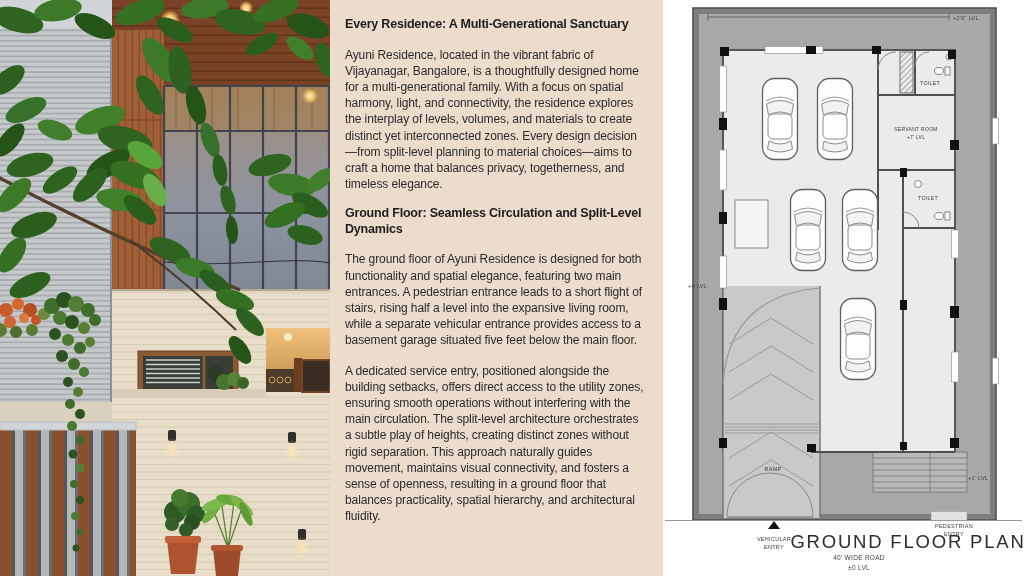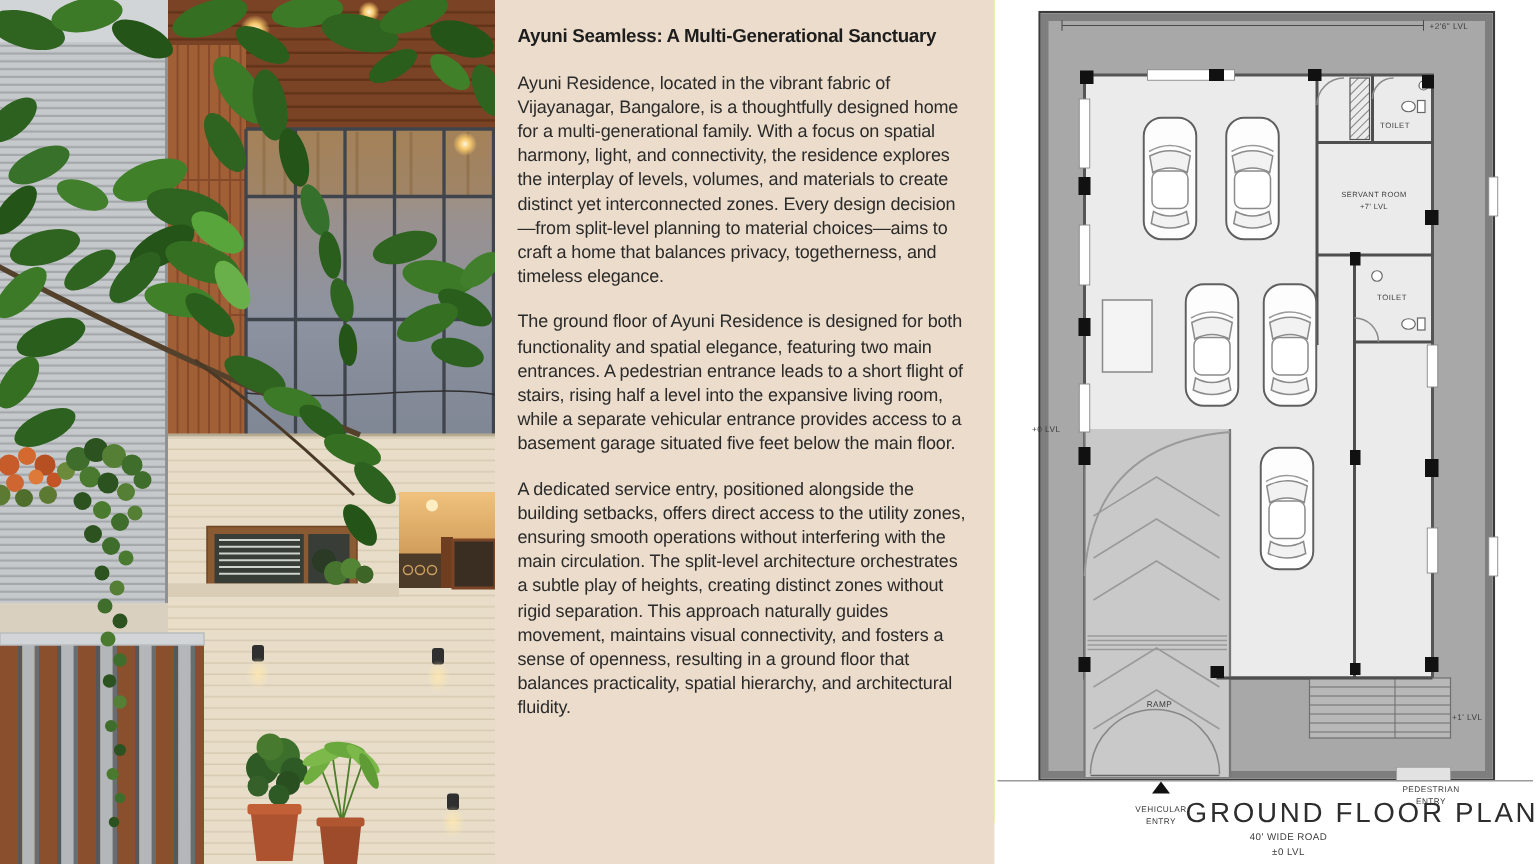--- a/index.html
+++ b/index.html
@@ -279,22 +279,23 @@
         <ellipse cx="292" cy="185" rx="24" ry="11" fill="#3c7a28" transform="rotate(10 292 185)"></ellipse>
         <ellipse cx="310" cy="205" rx="20" ry="9" fill="#2a5e1c" transform="rotate(30 310 205)"></ellipse>
         <ellipse cx="285" cy="215" rx="22" ry="10" fill="#356f22" transform="rotate(-25 285 215)"></ellipse>
         <ellipse cx="305" cy="235" rx="18" ry="9" fill="#2c6120" transform="rotate(15 305 235)"></ellipse>
         <ellipse cx="320" cy="180" rx="16" ry="8" fill="#417f2c" transform="rotate(-40 320 180)"></ellipse>
       </g>
     </svg>
   </div>
 
   <div class="article-panel">
-    <h1>Ayuni Seamless: A Multi-Generational Sanctuary</h1>
+    <h1>Every Residence: A Multi-Generational Sanctuary</h1>
     <p>Ayuni Residence, located in the vibrant fabric of Vijayanagar, Bangalore, is a thoughtfully designed home for a multi-generational family. With a focus on spatial harmony, light, and connectivity, the residence explores the interplay of levels, volumes, and materials to create distinct yet interconnected zones. Every design decision—from split-level planning to material choices—aims to craft a home that balances privacy, togetherness, and timeless elegance.</p>
+    <h2>Ground Floor: Seamless Circulation and Split-Level Dynamics</h2>
     <p>The ground floor of Ayuni Residence is designed for both functionality and spatial elegance, featuring two main entrances. A pedestrian entrance leads to a short flight of stairs, rising half a level into the expansive living room, while a separate vehicular entrance provides access to a basement garage situated five feet below the main floor.</p>
     <p>A dedicated service entry, positioned alongside the building setbacks, offers direct access to the utility zones, ensuring smooth operations without interfering with the main circulation. The split-level architecture orchestrates a subtle play of heights, creating distinct zones without rigid separation. This approach naturally guides movement, maintains visual connectivity, and fosters a sense of openness, resulting in a ground floor that balances practicality, spatial hierarchy, and architectural fluidity.</p>
   </div>
 
   <div class="plan-panel">
     <svg width="361" height="576" viewBox="0 0 361 576">
       <defs>
         <pattern id="hatch" width="4" height="4" patternUnits="userSpaceOnUse" patternTransform="rotate(45)">
           <line x1="0" y1="0" x2="0" y2="4" stroke="#777" stroke-width="1.2"></line>
         </pattern>

